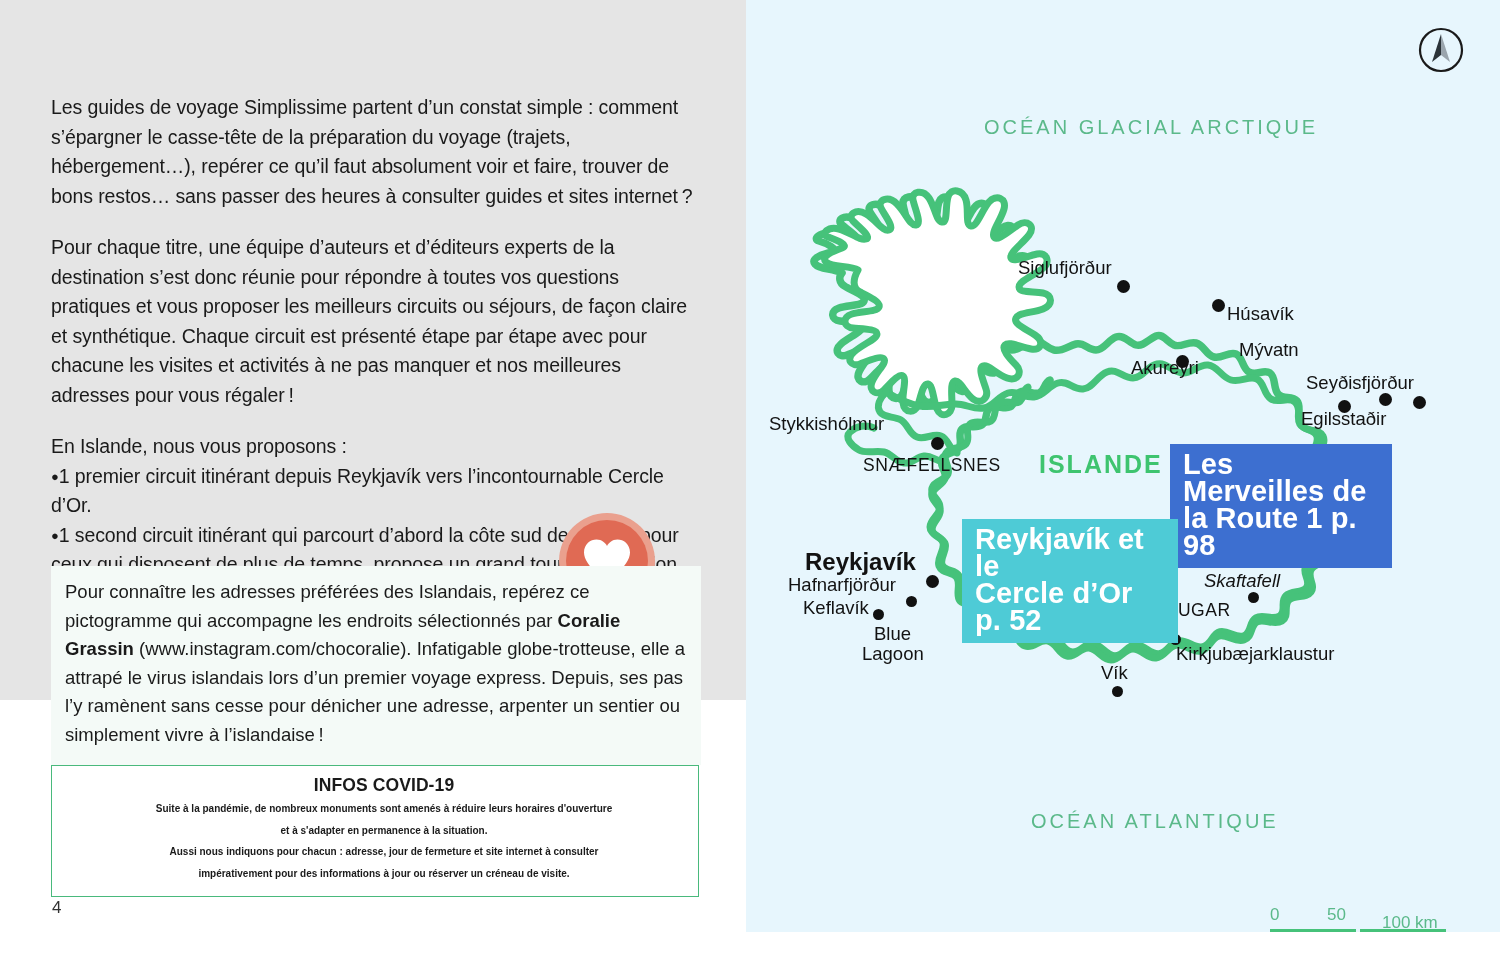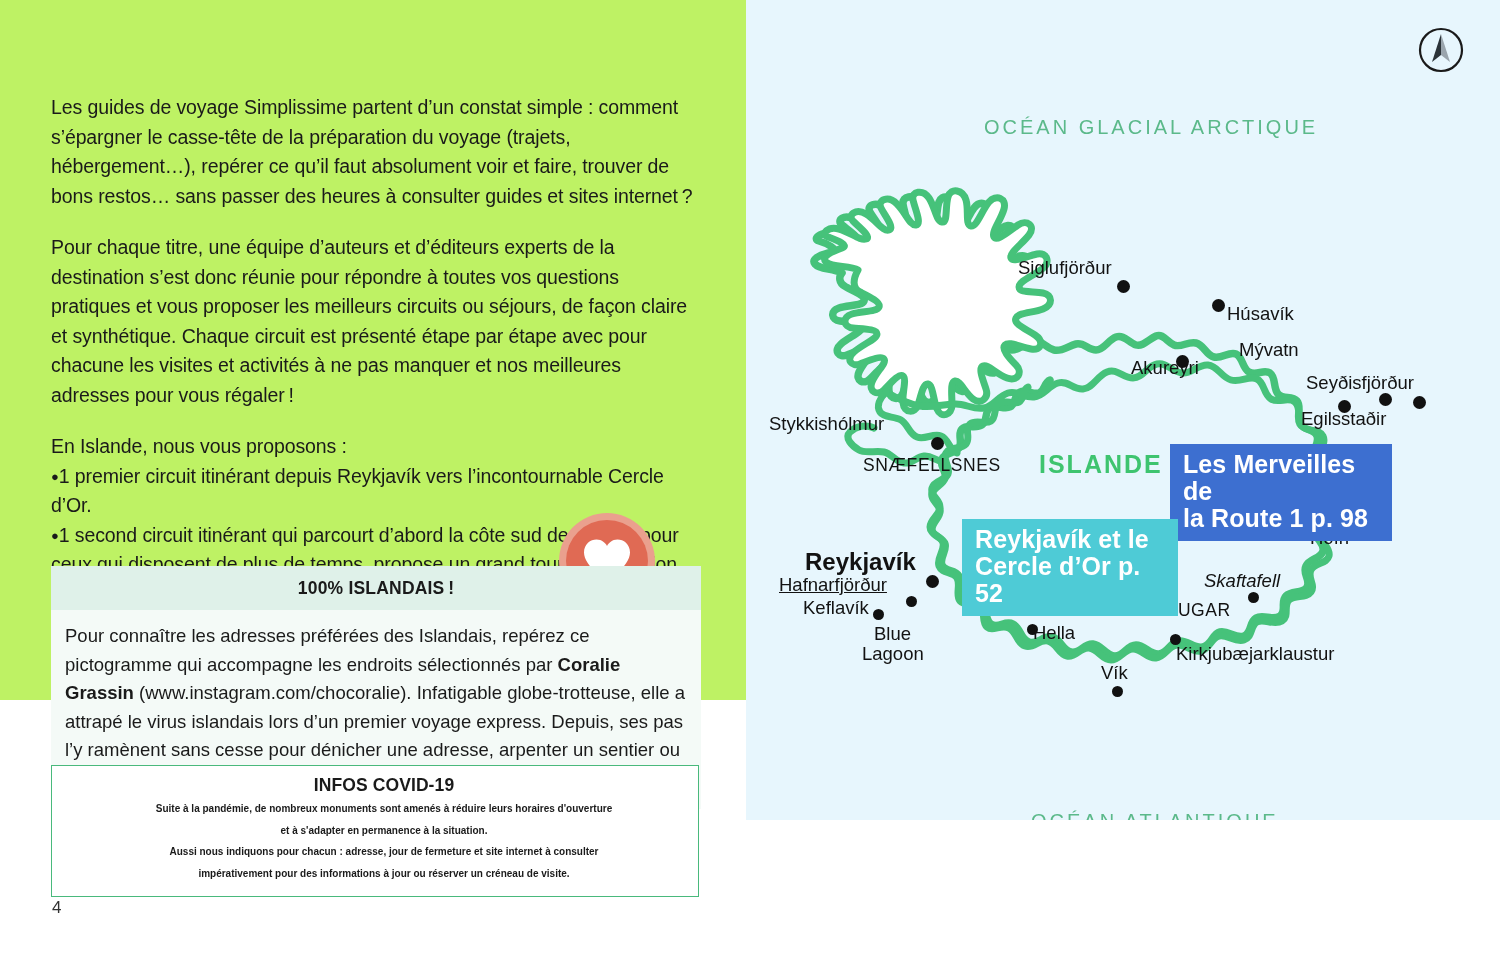--- a/index.html
+++ b/index.html
@@ -7,21 +7,21 @@
     width:1500px;height:964px;
     font-family:"Liberation Sans", sans-serif;
     background:#ffffff;
     overflow:hidden;
   }
   .page{position:relative;width:1500px;height:964px;}
 
   
   .left{
     position:absolute;left:0;top:0;width:746px;height:700px;
-    background:#bef264;
+    background:#e5e5e5;
   }
   .intro{
     position:absolute;left:51px;top:93px;width:650px;
     font-size:19.5px;line-height:29.5px;color:#1a1a1a;
     letter-spacing:-0.1px;
   }
   .intro p{margin:0 0 22px 0;}
   .intro p.tight{margin:0;}
   .bullet-line{display:block;}
   .dot-b{font-size:13px;vertical-align:2px;}
@@ -72,21 +72,21 @@
   .covid-text{font-size:10px;line-height:21.5px;font-weight:bold;}
   .covid-text .ln{display:block;}
 
   .page-num{
     position:absolute;left:52px;top:898px;
     font-size:17px;color:#333;
   }
 
   
   .map{
-    position:absolute;left:746px;top:0;width:754px;height:820px;
+    position:absolute;left:746px;top:0;width:754px;height:932px;
     background:#e7f6fd;overflow:hidden;
   }
   .map svg.coast{position:absolute;left:0;top:0;width:754px;height:964px;}
 
   .ocean-label{
     position:absolute;color:#5bb98a;font-size:20px;letter-spacing:3px;
     white-space:nowrap;
   }
   .ocean-arctic{left:238px;top:116px;}
   .ocean-atlantic{left:285px;top:810px;}
@@ -104,21 +104,21 @@
   .dot.sm{width:11px;height:11px;}
   .clabel{
     position:absolute;color:#121212;font-size:18.5px;white-space:nowrap;
   }
   .clabel.big{font-weight:bold;font-size:24px;}
   .clabel.caps{font-size:17.5px;letter-spacing:0.6px;}
 
   
   .callout{
     position:absolute;color:#ffffff;font-weight:bold;
-    font-size:25px;line-height:27px;padding:7px 13px 9px 13px;
+    font-size:29px;line-height:27px;padding:7px 13px 9px 13px;
     box-sizing:border-box;letter-spacing:0.1px;
   }
   .callout .ln{display:block;}
   .callout.blue{background:#3d6fd0;}
   .callout.teal{background:#4ecbd6;}
 
   
   .compass{position:absolute;left:1417px;top:26px;width:48px;height:48px;}
 
   
@@ -150,23 +150,20 @@
       <div class="heart-outer"></div>
       <div class="heart-inner"></div>
       <div class="heart-glyph">
         <svg width="52" height="48" viewBox="0 0 52 48">
           <path d="M26 45 C 26 45, 3 29, 3 15.5 C 3 7, 9.5 2.5, 15.5 2.5 C 21 2.5, 24.5 6, 26 9 C 27.5 6, 31 2.5, 36.5 2.5 C 42.5 2.5, 49 7, 49 15.5 C 49 29, 26 45, 26 45 Z" fill="#ffffff"></path>
         </svg>
       </div>
     </div>
 
     <div class="island-box">
-      <div class="island-head">
-        <span>100% ISLANDAIS !</span>
-      </div>
       <div class="island-body">
         <span>Pour connaître les adresses préférées des Islandais, repérez ce pictogramme qui accompagne les endroits sélectionnés par </span><b>Coralie Grassin</b><span> (www.instagram.com/chocoralie). Infatigable globe-trotteuse, elle a attrapé le virus islandais lors d’un premier voyage express. Depuis, ses pas l’y ramènent sans cesse pour dénicher une adresse, arpenter un sentier ou simplement vivre à l’islandaise !</span>
       </div>
     </div>
 
     <div class="covid">
       <div class="covid-title">INFOS COVID-19</div>
       <div class="covid-text">
         <span class="ln">Suite à la pandémie, de nombreux monuments sont amenés à réduire leurs horaires d'ouverture</span>
         <span class="ln">et à s'adapter en permanence à la situation.</span>
@@ -737,21 +734,21 @@
     <div class="clabel" style="left:272px;top:257px;">Siglufjörður</div>
     <div class="clabel" style="left:481px;top:303px;">Húsavík</div>
     <div class="clabel" style="left:493px;top:339px;">Mývatn</div>
     <div class="clabel" style="left:385px;top:357px;">Akureyri</div>
     <div class="clabel" style="left:560px;top:372px;">Seyðisfjörður</div>
     <div class="clabel" style="left:555px;top:408px;">Egilsstaðir</div>
     <div class="clabel" style="left:23px;top:413px;">Stykkishólmur</div>
     <div class="clabel caps" style="left:117px;top:455px;">SNÆFELLSNES</div>
     <div class="clabel" style="left:564px;top:527px;">Höfn</div>
     <div class="clabel big" style="left:59px;top:548px;">Reykjavík</div>
-    <div class="clabel" style="left:33px;top:574px;text-decoration:underline;">Hafnarfjörður</div>
+    <div class="clabel" style="left:42px;top:574px;">Hafnarfjörður</div>
     <div class="clabel" style="left:57px;top:597px;">Keflavík</div>
     <div class="clabel" style="left:236px;top:578px;">Selfoss</div>
     <div class="clabel" style="left:458px;top:570px;font-style:italic;">Skaftafell</div>
     <div class="clabel caps" style="left:294px;top:600px;">LANDMANNALAUGAR</div>
     <div class="clabel" style="left:128px;top:623px;">Blue</div>
     <div class="clabel" style="left:116px;top:643px;">Lagoon</div>
     <div class="clabel" style="left:287px;top:622px;">Hella</div>
     <div class="clabel" style="left:430px;top:643px;">Kirkjubæjarklaustur</div>
     <div class="clabel" style="left:355px;top:662px;">Vík</div>
 

